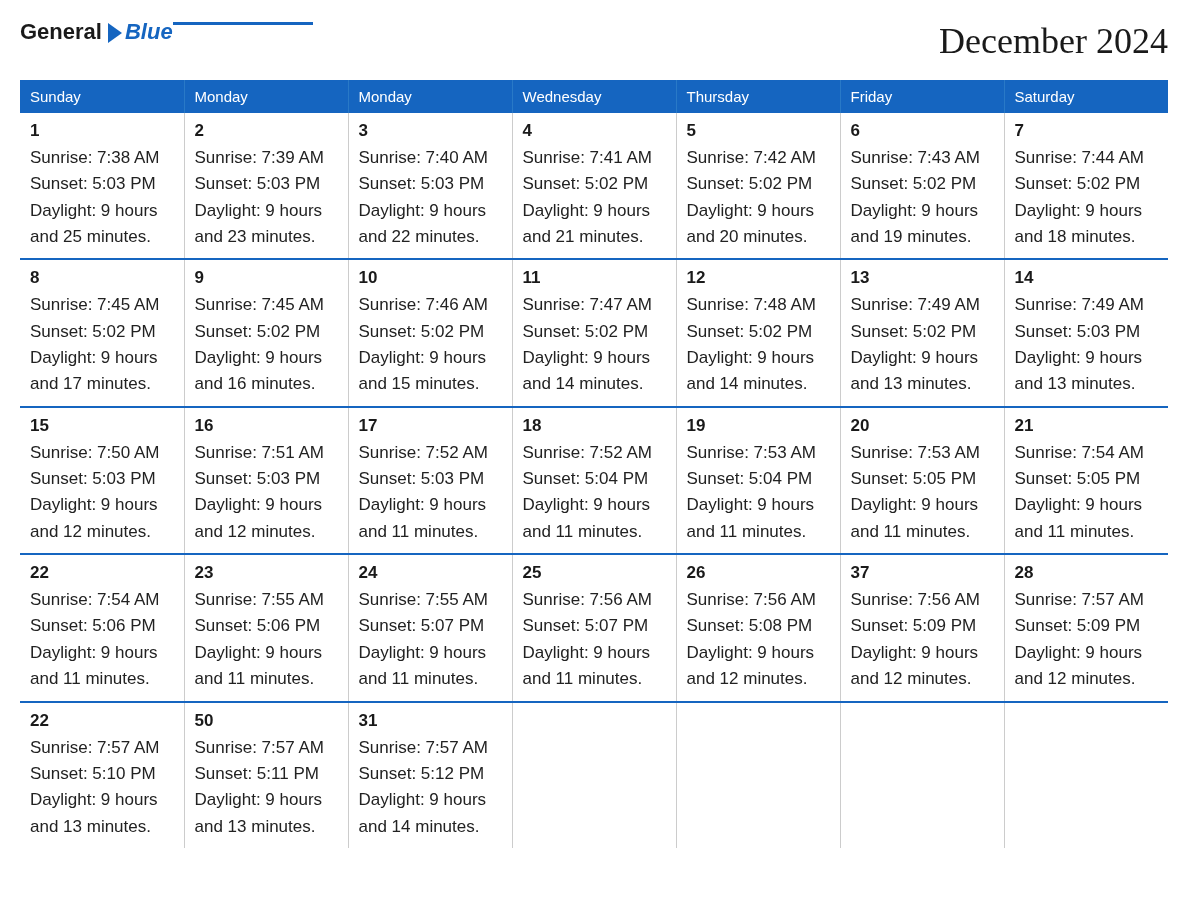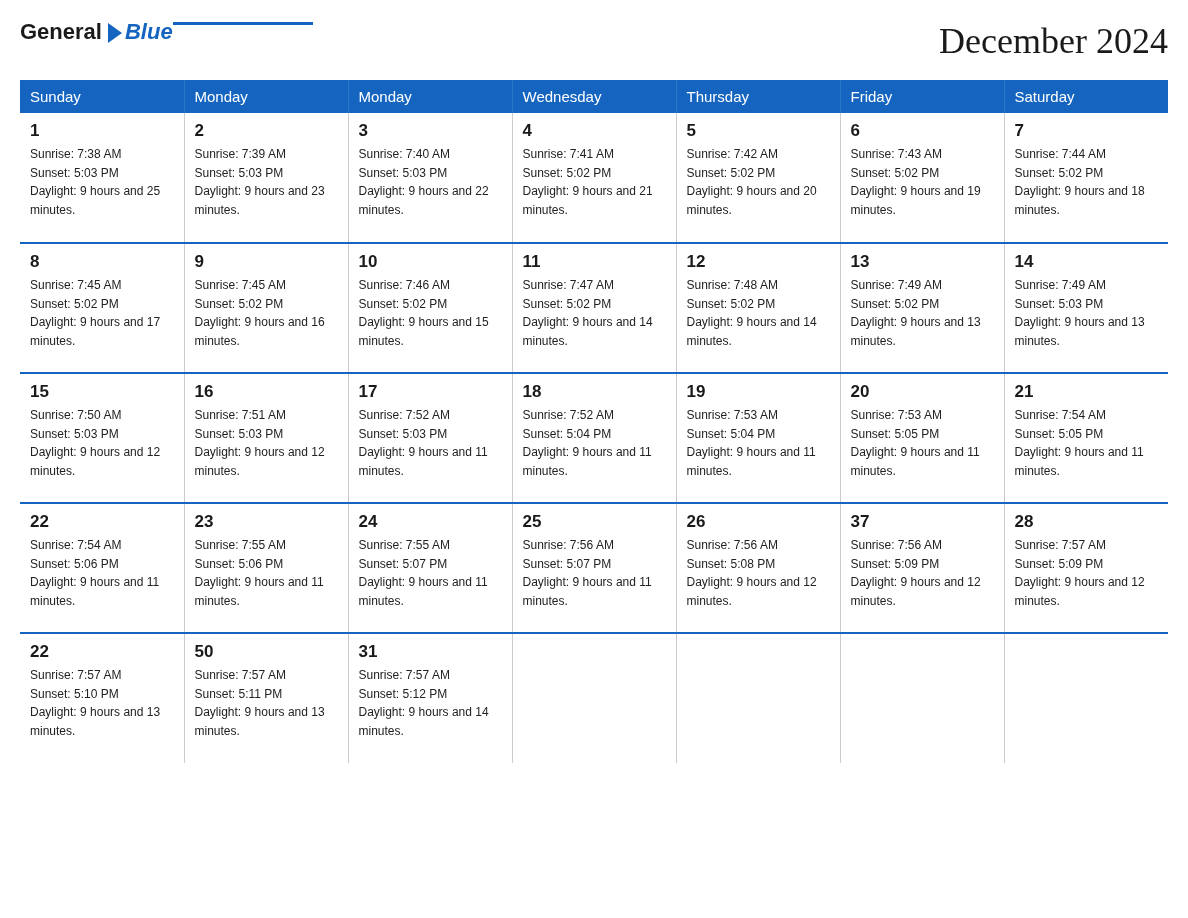--- a/index.html
+++ b/index.html
@@ -92,21 +92,21 @@
     }
     tbody td:last-child { border-right: none; }
     .day-number {
       font-size: 17px;
       font-weight: bold;
       color: #1a1a1a;
       display: block;
       margin-bottom: 4px;
     }
     .day-info {
-      font-size: 12px;
+      font-size: 17px;
       color: #222;
       line-height: 1.55;
     }
     .empty-cell { background: #fff; }
   </style>
 </head>
 <body>
 
 <div class="header">
   <div class="logo">

